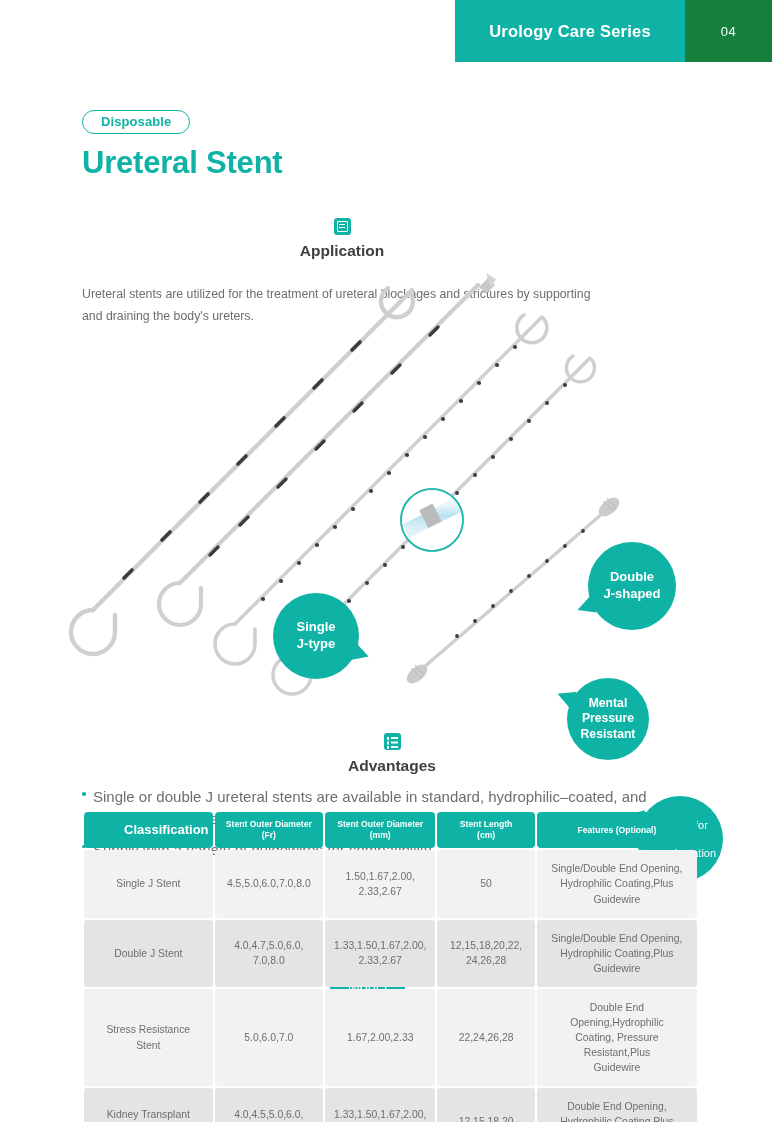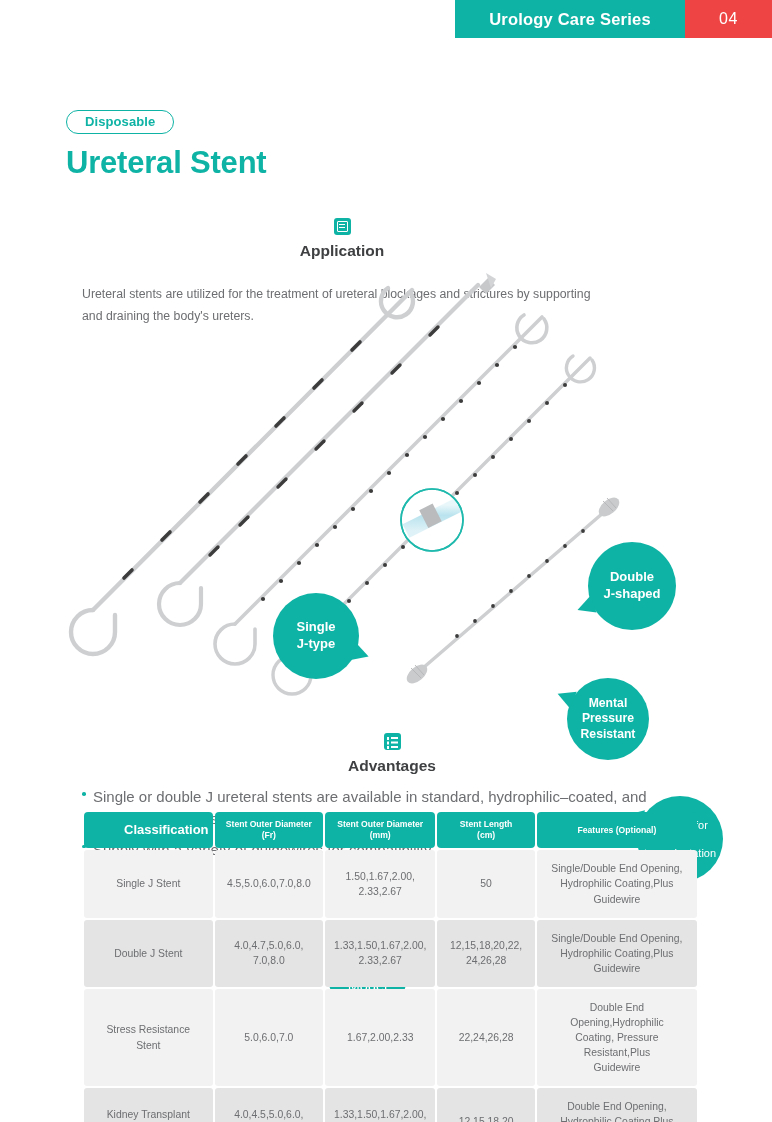--- a/index.html
+++ b/index.html
@@ -6,34 +6,34 @@
   html,body { width:772px; height:1122px; }
   body {
     font-family:"Liberation Sans", sans-serif;
     background:#ffffff;
     position:relative;
     overflow:hidden;
     color:#58595b;
   }
 
   
-  #header-banner { position:absolute; top:0; left:455px; width:317px; height:38px; display:flex; }
+  #header-banner { position:absolute; top:0; left:455px; width:317px; height:62px; display:flex; }
   #series-tab {
     flex:0 0 230px; background:#0fb3a5; color:#ffffff;
     display:flex; align-items:center; justify-content:center;
     font-size:16.5px; font-weight:bold; letter-spacing:.2px;
   }
   #page-number-tab {
-    flex:1; background:#ef4444; color:#ffffff;
+    flex:1; background:#15803d; color:#ffffff;
     display:flex; align-items:center; justify-content:center;
-    font-size:16px; letter-spacing:.5px;
-  }
-
-  
-  #title-block { position:absolute; top:110px; left:66px; }
+    font-size:13px; letter-spacing:.5px;
+  }
+
+  
+  #title-block { position:absolute; top:110px; left:82px; }
   #disposable-badge {
     display:inline-block; border:1.6px solid #0fb3a5; border-radius:14px;
     color:#0fb3a5; font-size:13px; font-weight:bold;
     padding:3px 18px 4px; letter-spacing:.1px;
   }
   #product-title {
     margin-top:11px; color:#0fb3a5; font-size:31px; font-weight:bold;
     letter-spacing:-.2px;
   }
 

